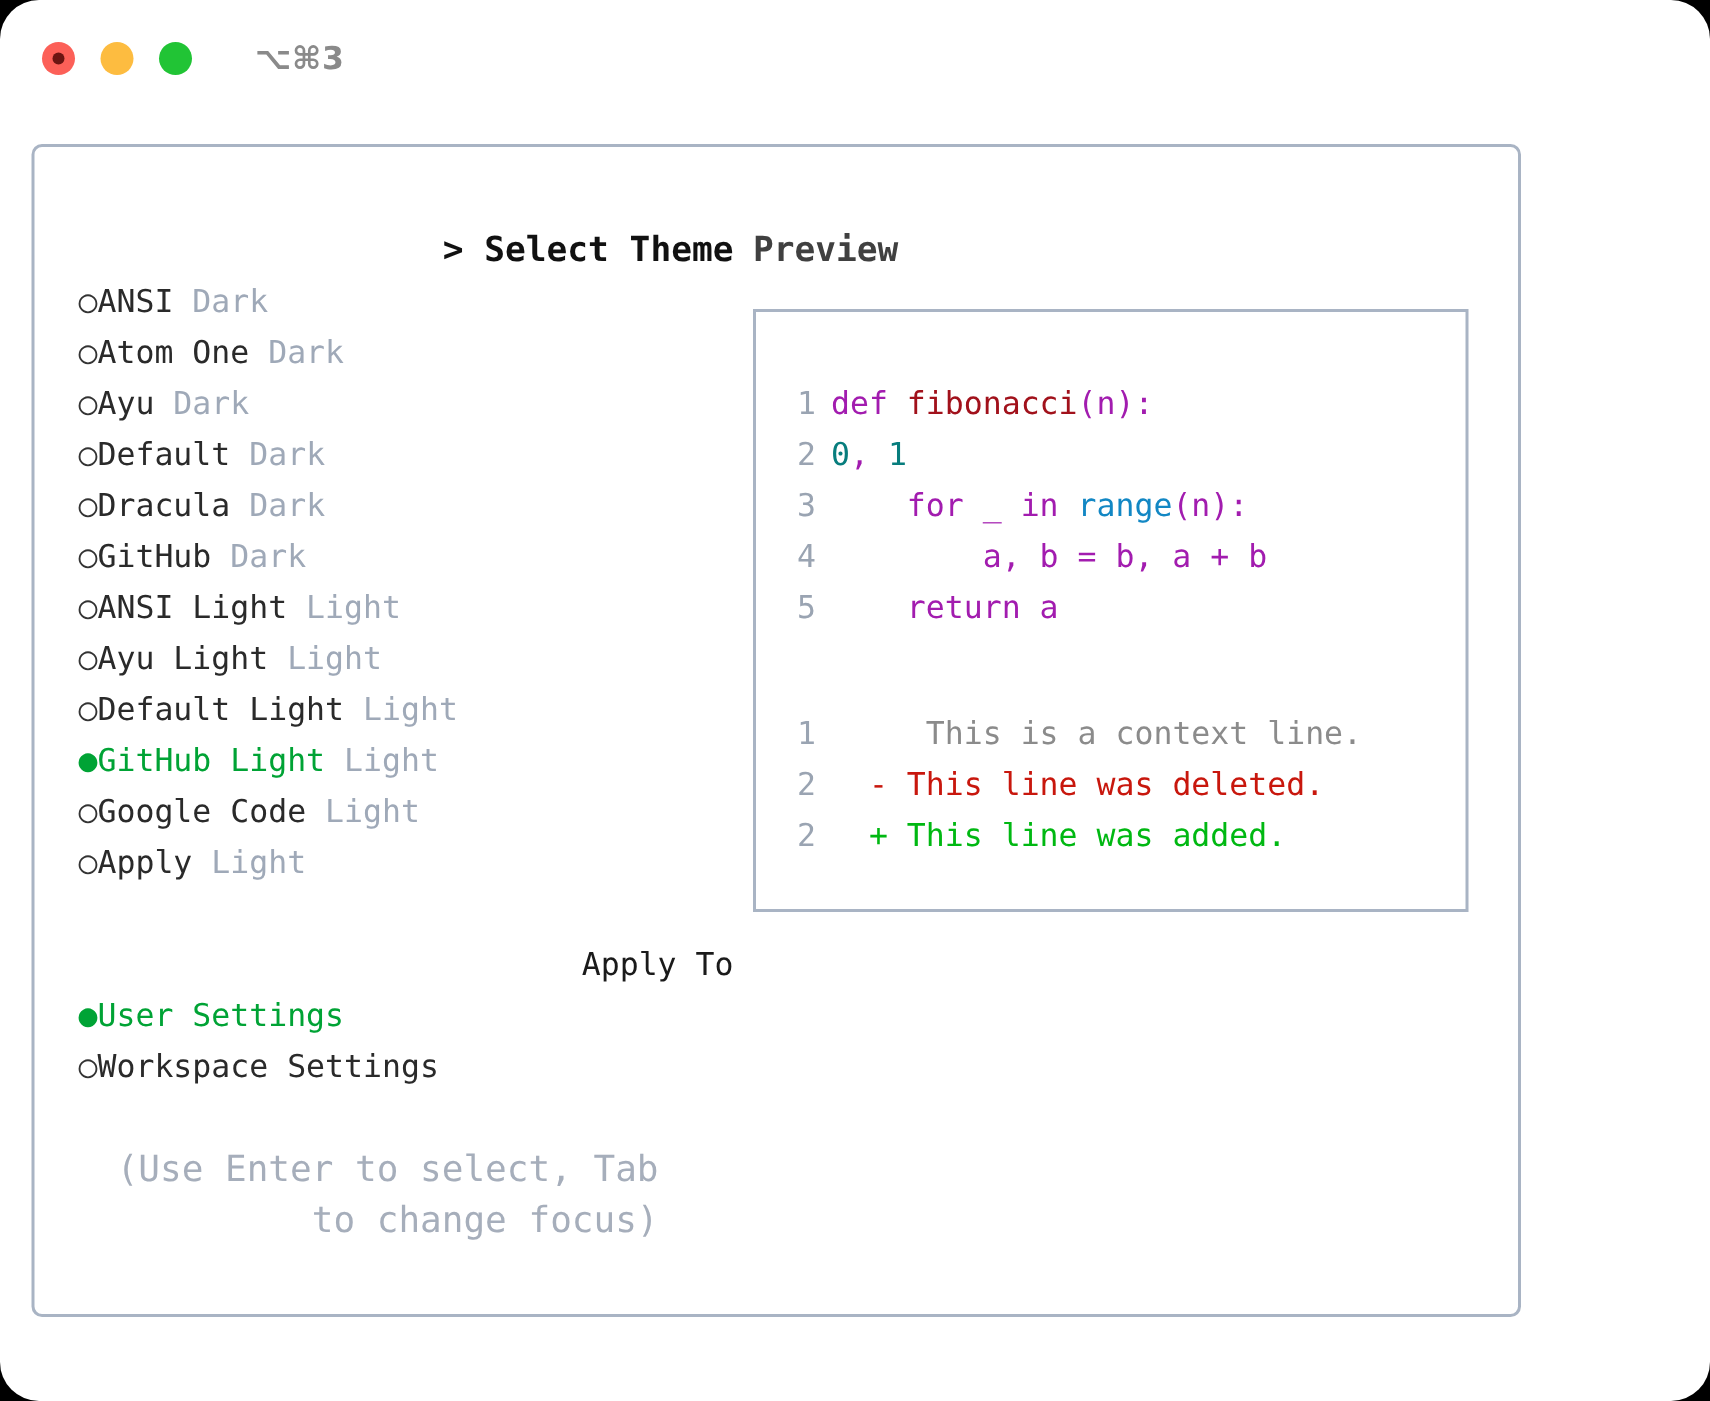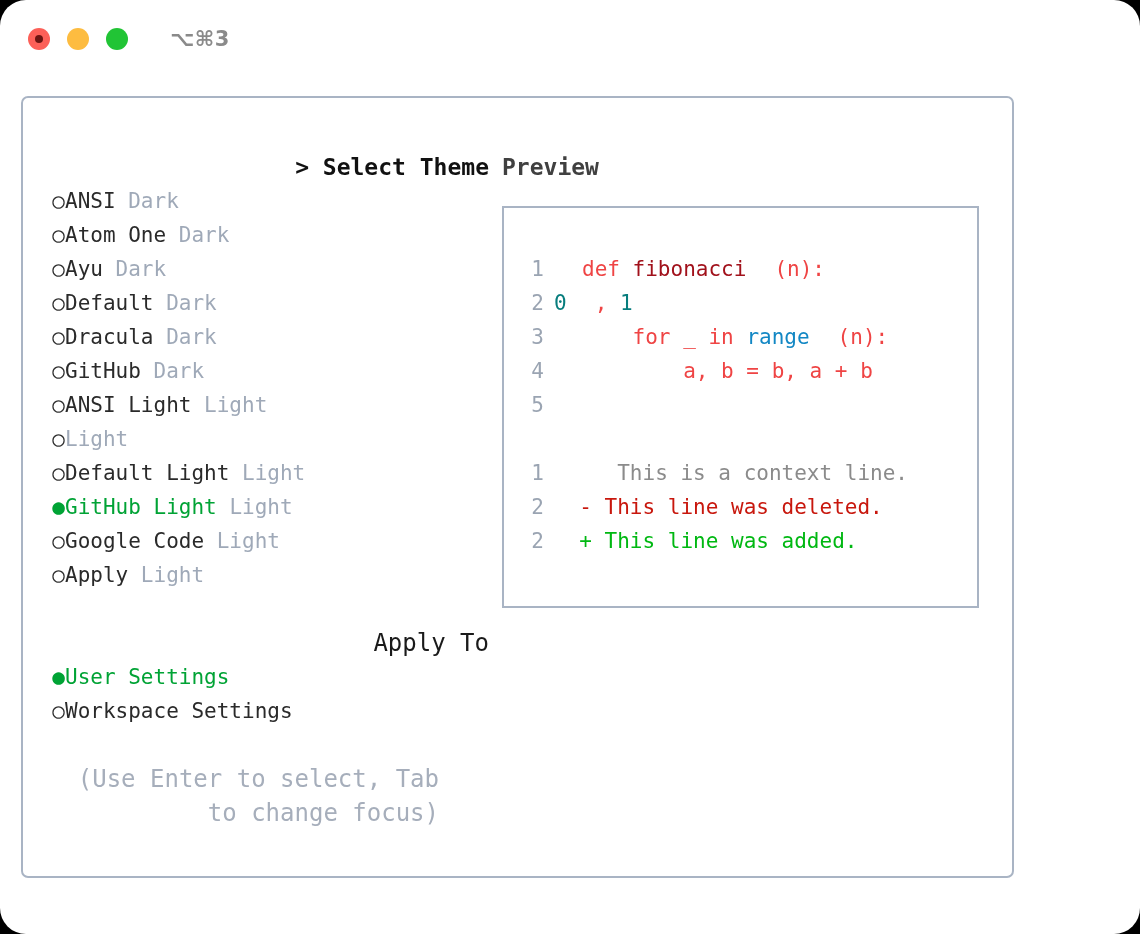--- a/index.html
+++ b/index.html
@@ -105,21 +105,21 @@
   }
   .bullet.filled { color: #00a335; }
   .opt-label { color: #2a2a2a; }
   .opt-row.selected .opt-label { color: #00a335; }
   .opt-variant { color: #9fa9b8; }
 
   .subsection {
     margin-top: 34px;
   }
   .subsection-title {
-    font-size: 24px;
+    font-size: 21px;
     color: #1a1a1a;
     line-height: 34px;
     padding-left: 26px;
     white-space: pre;
   }
 
   .hint {
     margin-top: 34px;
     font-size: 24px;
     color: #a6aebb;
@@ -158,29 +158,29 @@
     white-space: pre;
   }
   .lineno {
     display: inline-block;
     width: 24px;
     flex: 0 0 24px;
     text-align: right;
     color: #9aa4b2;
     margin-right: 10px;
   }
-  .code-text { color: #ef4444; margin-left: 28px; }
+  .code-text { color: #a21caf; }
 
   .tok-fn    { color: #a1111b; }
   .tok-num   { color: #077d7d; }
   .tok-call  { color: #1287c4; }
 
   .blank-gap { height: 34px; }
 
-  .diff-ctx { color: #8b8b8b; }
+  .diff-ctx { color: #8b8b8b; margin-top: 16px; }
   .diff-del { color: #c8170d; }
   .diff-add { color: #00b812; }
 </style>
 </head>
 <body>
 
 <div class="window">
 
   <div class="titlebar">
     <div class="lights">
@@ -199,21 +199,21 @@
         <div class="section-header">&gt; Select Theme</div>
 
         <div id="theme-list">
             <div class="opt-row"><span class="bullet">○</span><span class="opt-label">ANSI </span><span class="opt-variant">Dark</span></div>
             <div class="opt-row"><span class="bullet">○</span><span class="opt-label">Atom One </span><span class="opt-variant">Dark</span></div>
             <div class="opt-row"><span class="bullet">○</span><span class="opt-label">Ayu </span><span class="opt-variant">Dark</span></div>
             <div class="opt-row"><span class="bullet">○</span><span class="opt-label">Default </span><span class="opt-variant">Dark</span></div>
             <div class="opt-row"><span class="bullet">○</span><span class="opt-label">Dracula </span><span class="opt-variant">Dark</span></div>
             <div class="opt-row"><span class="bullet">○</span><span class="opt-label">GitHub </span><span class="opt-variant">Dark</span></div>
             <div class="opt-row"><span class="bullet">○</span><span class="opt-label">ANSI Light </span><span class="opt-variant">Light</span></div>
-            <div class="opt-row"><span class="bullet">○</span><span class="opt-variant">Light</span></div>
+            <div class="opt-row"><span class="bullet">○</span><span class="opt-label">Ayu Light </span><span class="opt-variant">Light</span></div>
             <div class="opt-row"><span class="bullet">○</span><span class="opt-label">Default Light </span><span class="opt-variant">Light</span></div>
             <div class="opt-row selected"><span class="bullet filled">●</span><span class="opt-label">GitHub Light </span><span class="opt-variant">Light</span></div>
             <div class="opt-row"><span class="bullet">○</span><span class="opt-label">Google Code </span><span class="opt-variant">Light</span></div>
             <div class="opt-row"><span class="bullet">○</span><span class="opt-label">Apply </span><span class="opt-variant">Light</span></div>
           </div>
 
         <div class="subsection">
           <div class="subsection-title">Apply To</div>
           <div id="apply-list">
               <div class="opt-row selected"><span class="bullet filled">●</span><span class="opt-label">User Settings</span></div>
@@ -225,21 +225,21 @@
       </div>
 
       <div class="right-col">
         <div class="preview-title">Preview</div>
         <div class="preview-box">
           <div id="code-block">
               <div class="code-line"><span class="lineno">1</span><span class="code-text">def </span><span class="tok-fn">fibonacci</span><span class="code-text">(n):</span></div>
               <div class="code-line"><span class="lineno">2</span><span class="tok-num">0</span><span class="code-text">, </span><span class="tok-num">1</span></div>
               <div class="code-line"><span class="lineno">3</span><span class="code-text">    for _ in </span><span class="tok-call">range</span><span class="code-text">(n):</span></div>
               <div class="code-line"><span class="lineno">4</span><span class="code-text">        a, b = b, a + b</span></div>
-              <div class="code-line"><span class="lineno">5</span></div>
+              <div class="code-line"><span class="lineno">5</span><span class="code-text">    return a</span></div>
             </div>
           <div class="blank-gap"></div>
           <div id="diff-block">
               <div class="code-line"><span class="lineno">1</span><span class="diff-ctx">   </span><span class="diff-ctx">  This is a context line.</span></div>
               <div class="code-line"><span class="lineno">2</span><span class="diff-del">  -</span><span class="diff-del"> This line was deleted.</span></div>
               <div class="code-line"><span class="lineno">2</span><span class="diff-add">  +</span><span class="diff-add"> This line was added.</span></div>
             </div>
         </div>
       </div>
 

